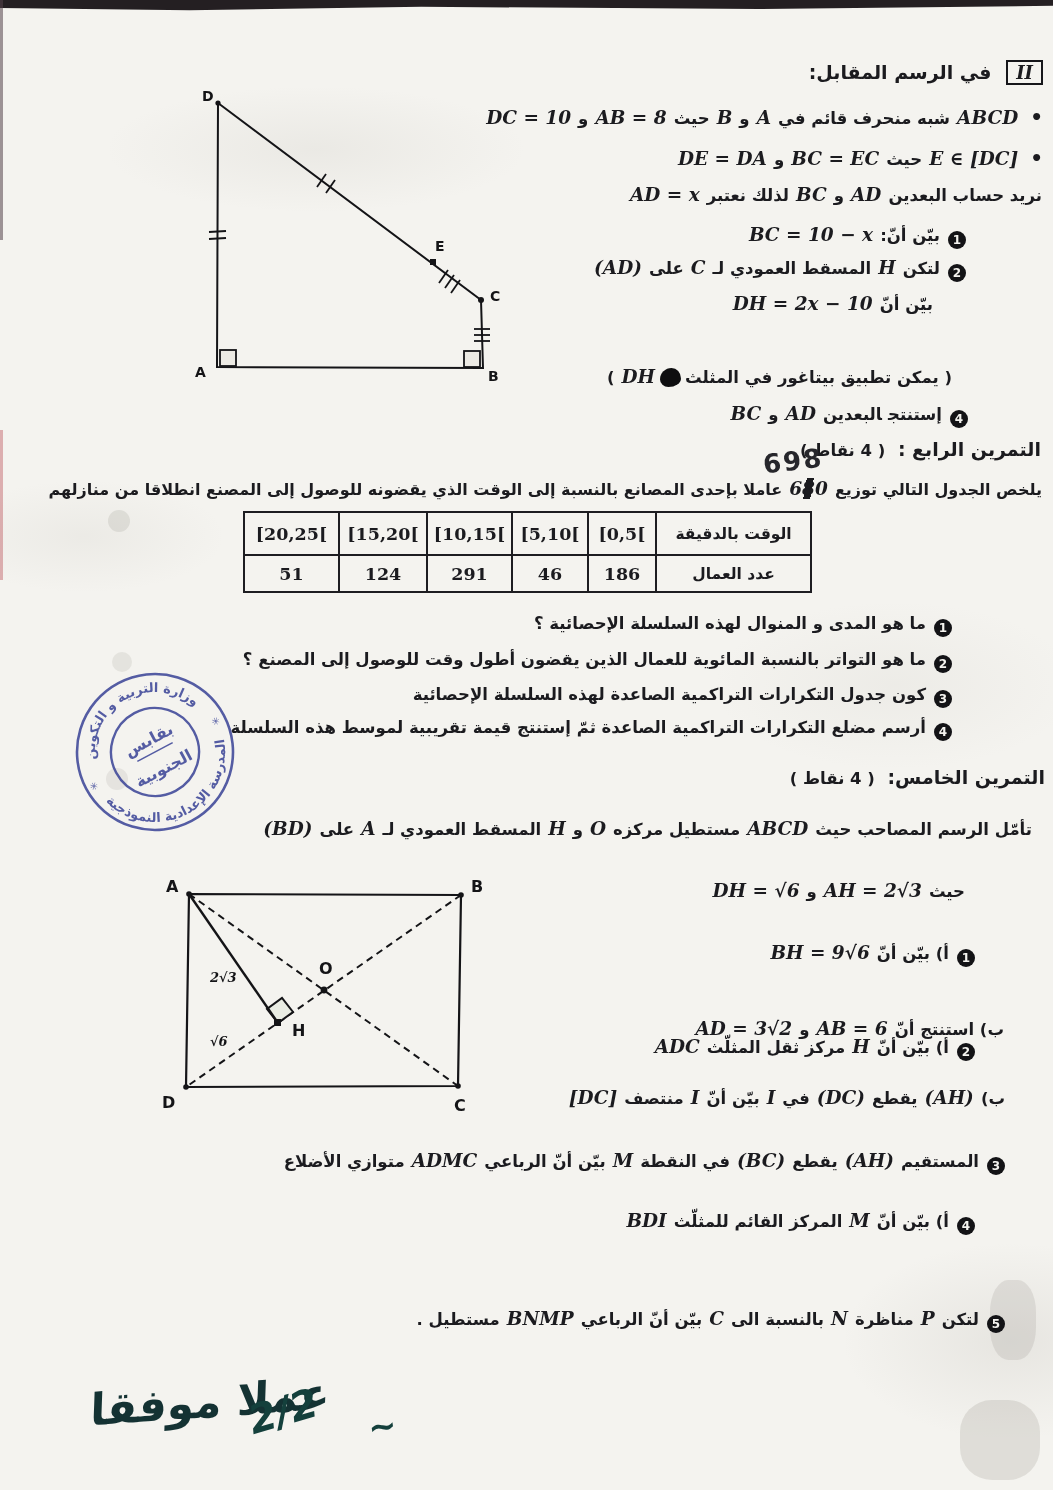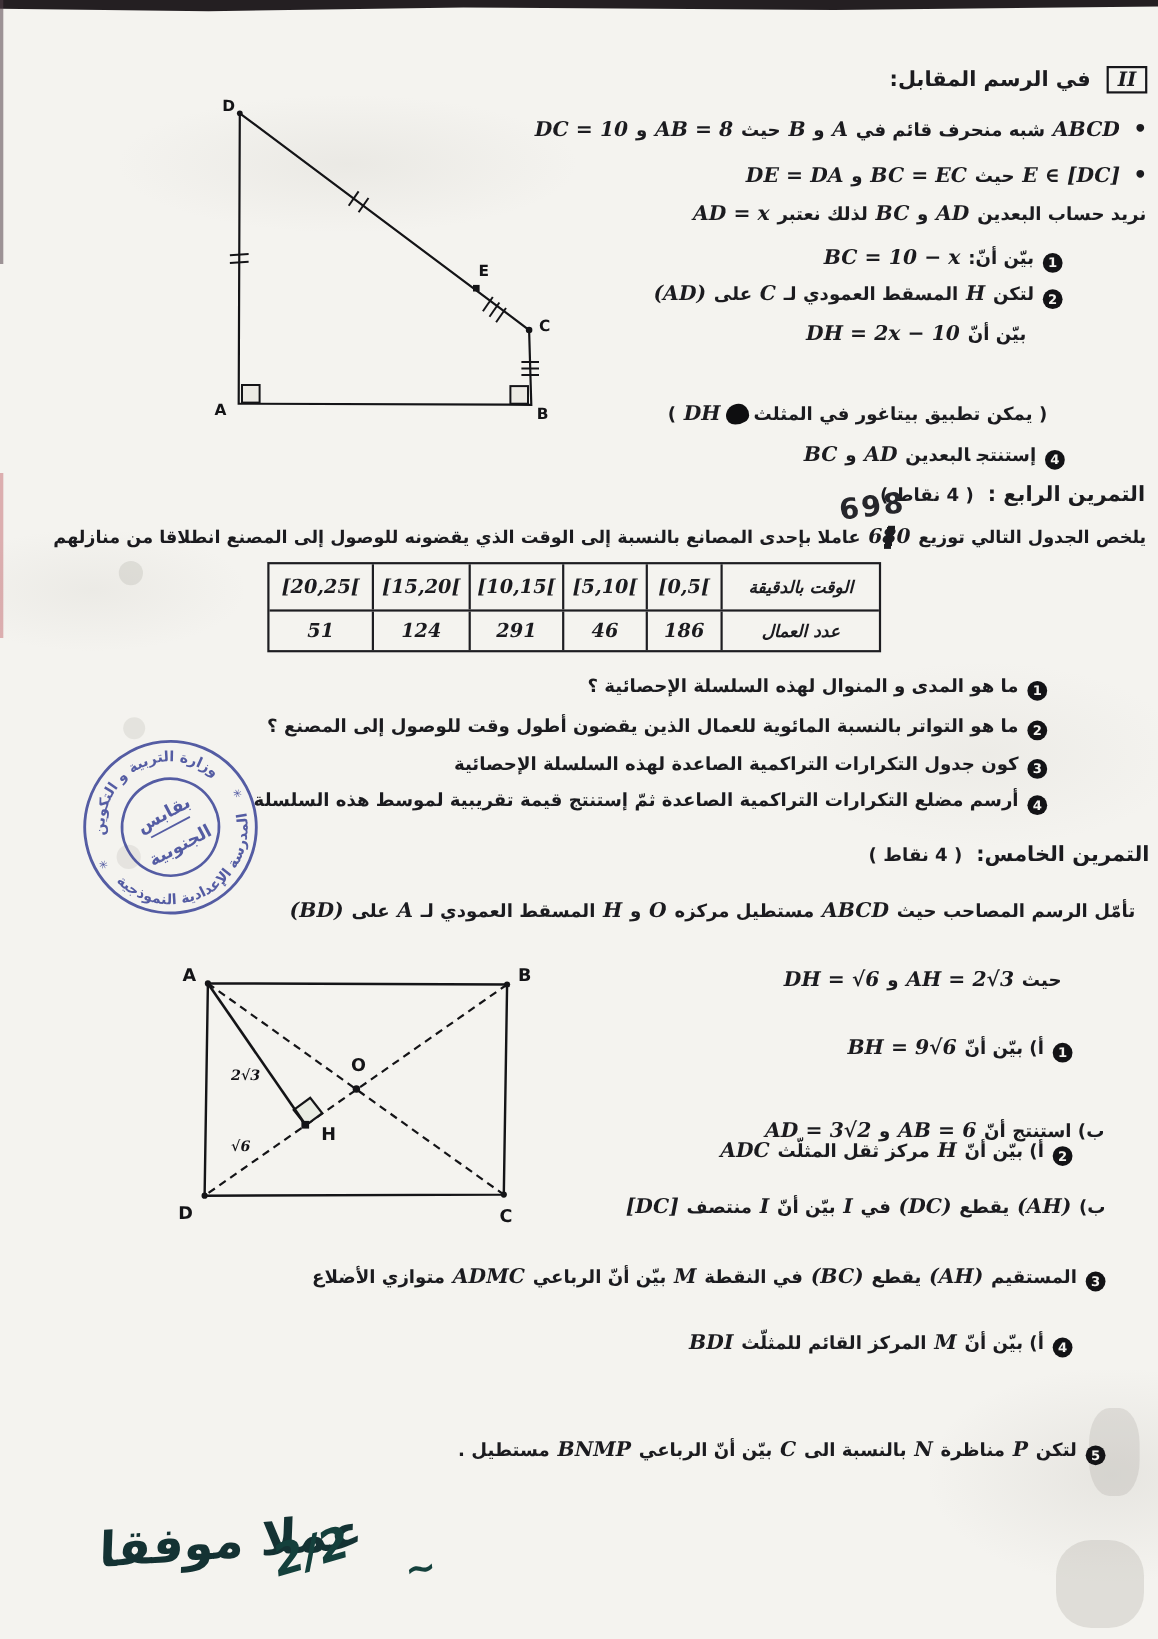--- a/index.html
+++ b/index.html
@@ -32,25 +32,25 @@
   .line .struck{background:linear-gradient(100deg, transparent 42%, #1b1b1f 42%, #1b1b1f 58%, transparent 58%);}
 
   .ex-head{position:absolute;white-space:nowrap;direction:rtl;font-weight:bold;font-size:19px;}
   .ex-head .pts{font-weight:600;font-size:16.5px;margin:0 6px;}
   .tagbox{display:inline-block;border:2px solid #16161a;padding:0 8px;margin-left:8px;
     font-family:"DejaVu Serif",serif;font-style:italic;font-weight:bold;font-size:18px;}
 
   .dtable{position:absolute;left:243px;top:511px;direction:rtl;border:2px solid #1d1d21;}
   .trow{display:flex;}
   .trow + .trow{border-top:2px solid #1d1d21;}
-  .tcell{border-left:2px solid #1d1d21;display:flex;align-items:center;justify-content:center;box-sizing:border-box;font-style:italic;}
+  .tcell{border-left:2px solid #1d1d21;display:flex;align-items:center;justify-content:center;box-sizing:border-box;}
   .tcell:last-child{border-left:none;}
   .trow:first-child .tcell{height:41px;}
   .trow:last-child .tcell{height:35px;}
-  .c-head{width:144px;font-size:15.5px;font-weight:600;}
+  .c-head{width:155px;font-size:15.5px;font-weight:600;}
   .c0{width:68px;} .c1{width:76px;} .c2{width:85px;} .c3{width:88px;} .c4{width:93px;}
   .tcell.m{direction:ltr;font-family:"DejaVu Serif","Liberation Serif",serif;font-size:17.5px;font-weight:600;}
 
   .fig text{font-family:"DejaVu Sans",sans-serif;font-weight:bold;fill:#141417;}
   .fig .mlab{font-family:"DejaVu Serif",serif;font-style:italic;font-weight:600;}
 
   .stamp{position:absolute;left:55px;top:652px;width:200px;height:200px;transform:rotate(-28deg);opacity:.88;}
   .stamp text{font-family:"DejaVu Sans",sans-serif;fill:#3f4899;font-weight:600;}
 
   .handw{position:absolute;left:80px;top:1368px;width:350px;height:115px;color:#143233;}

